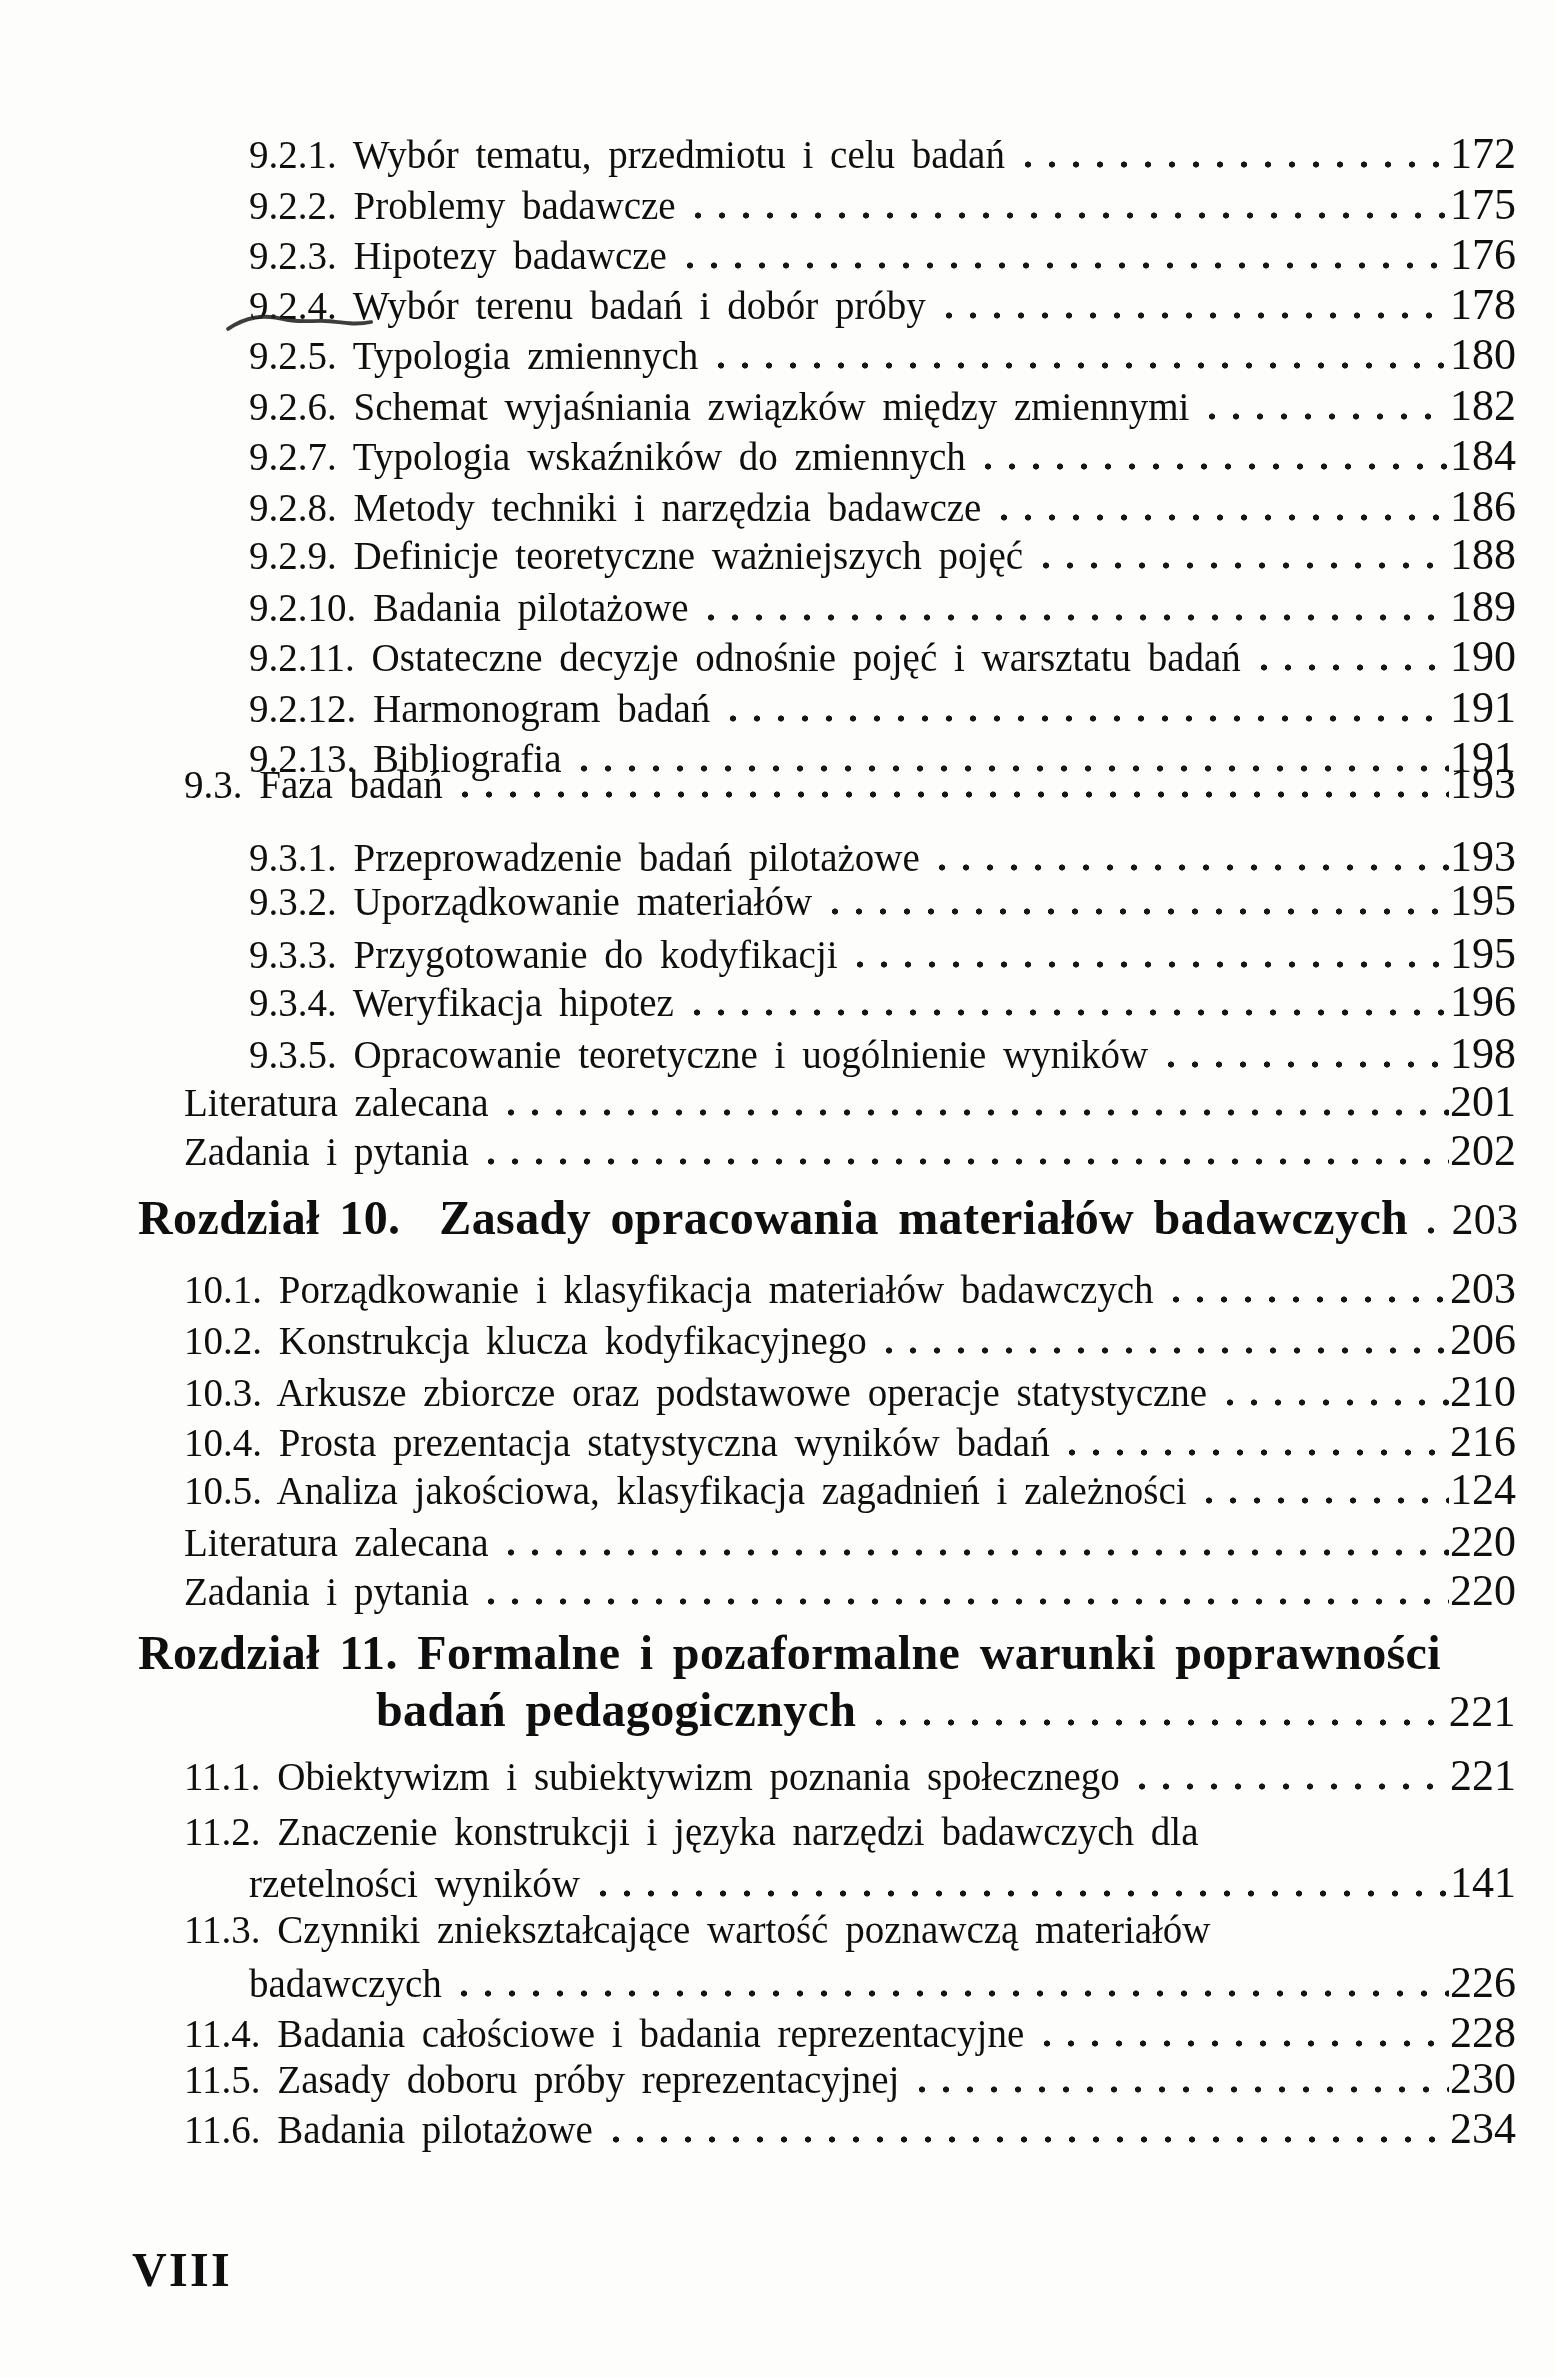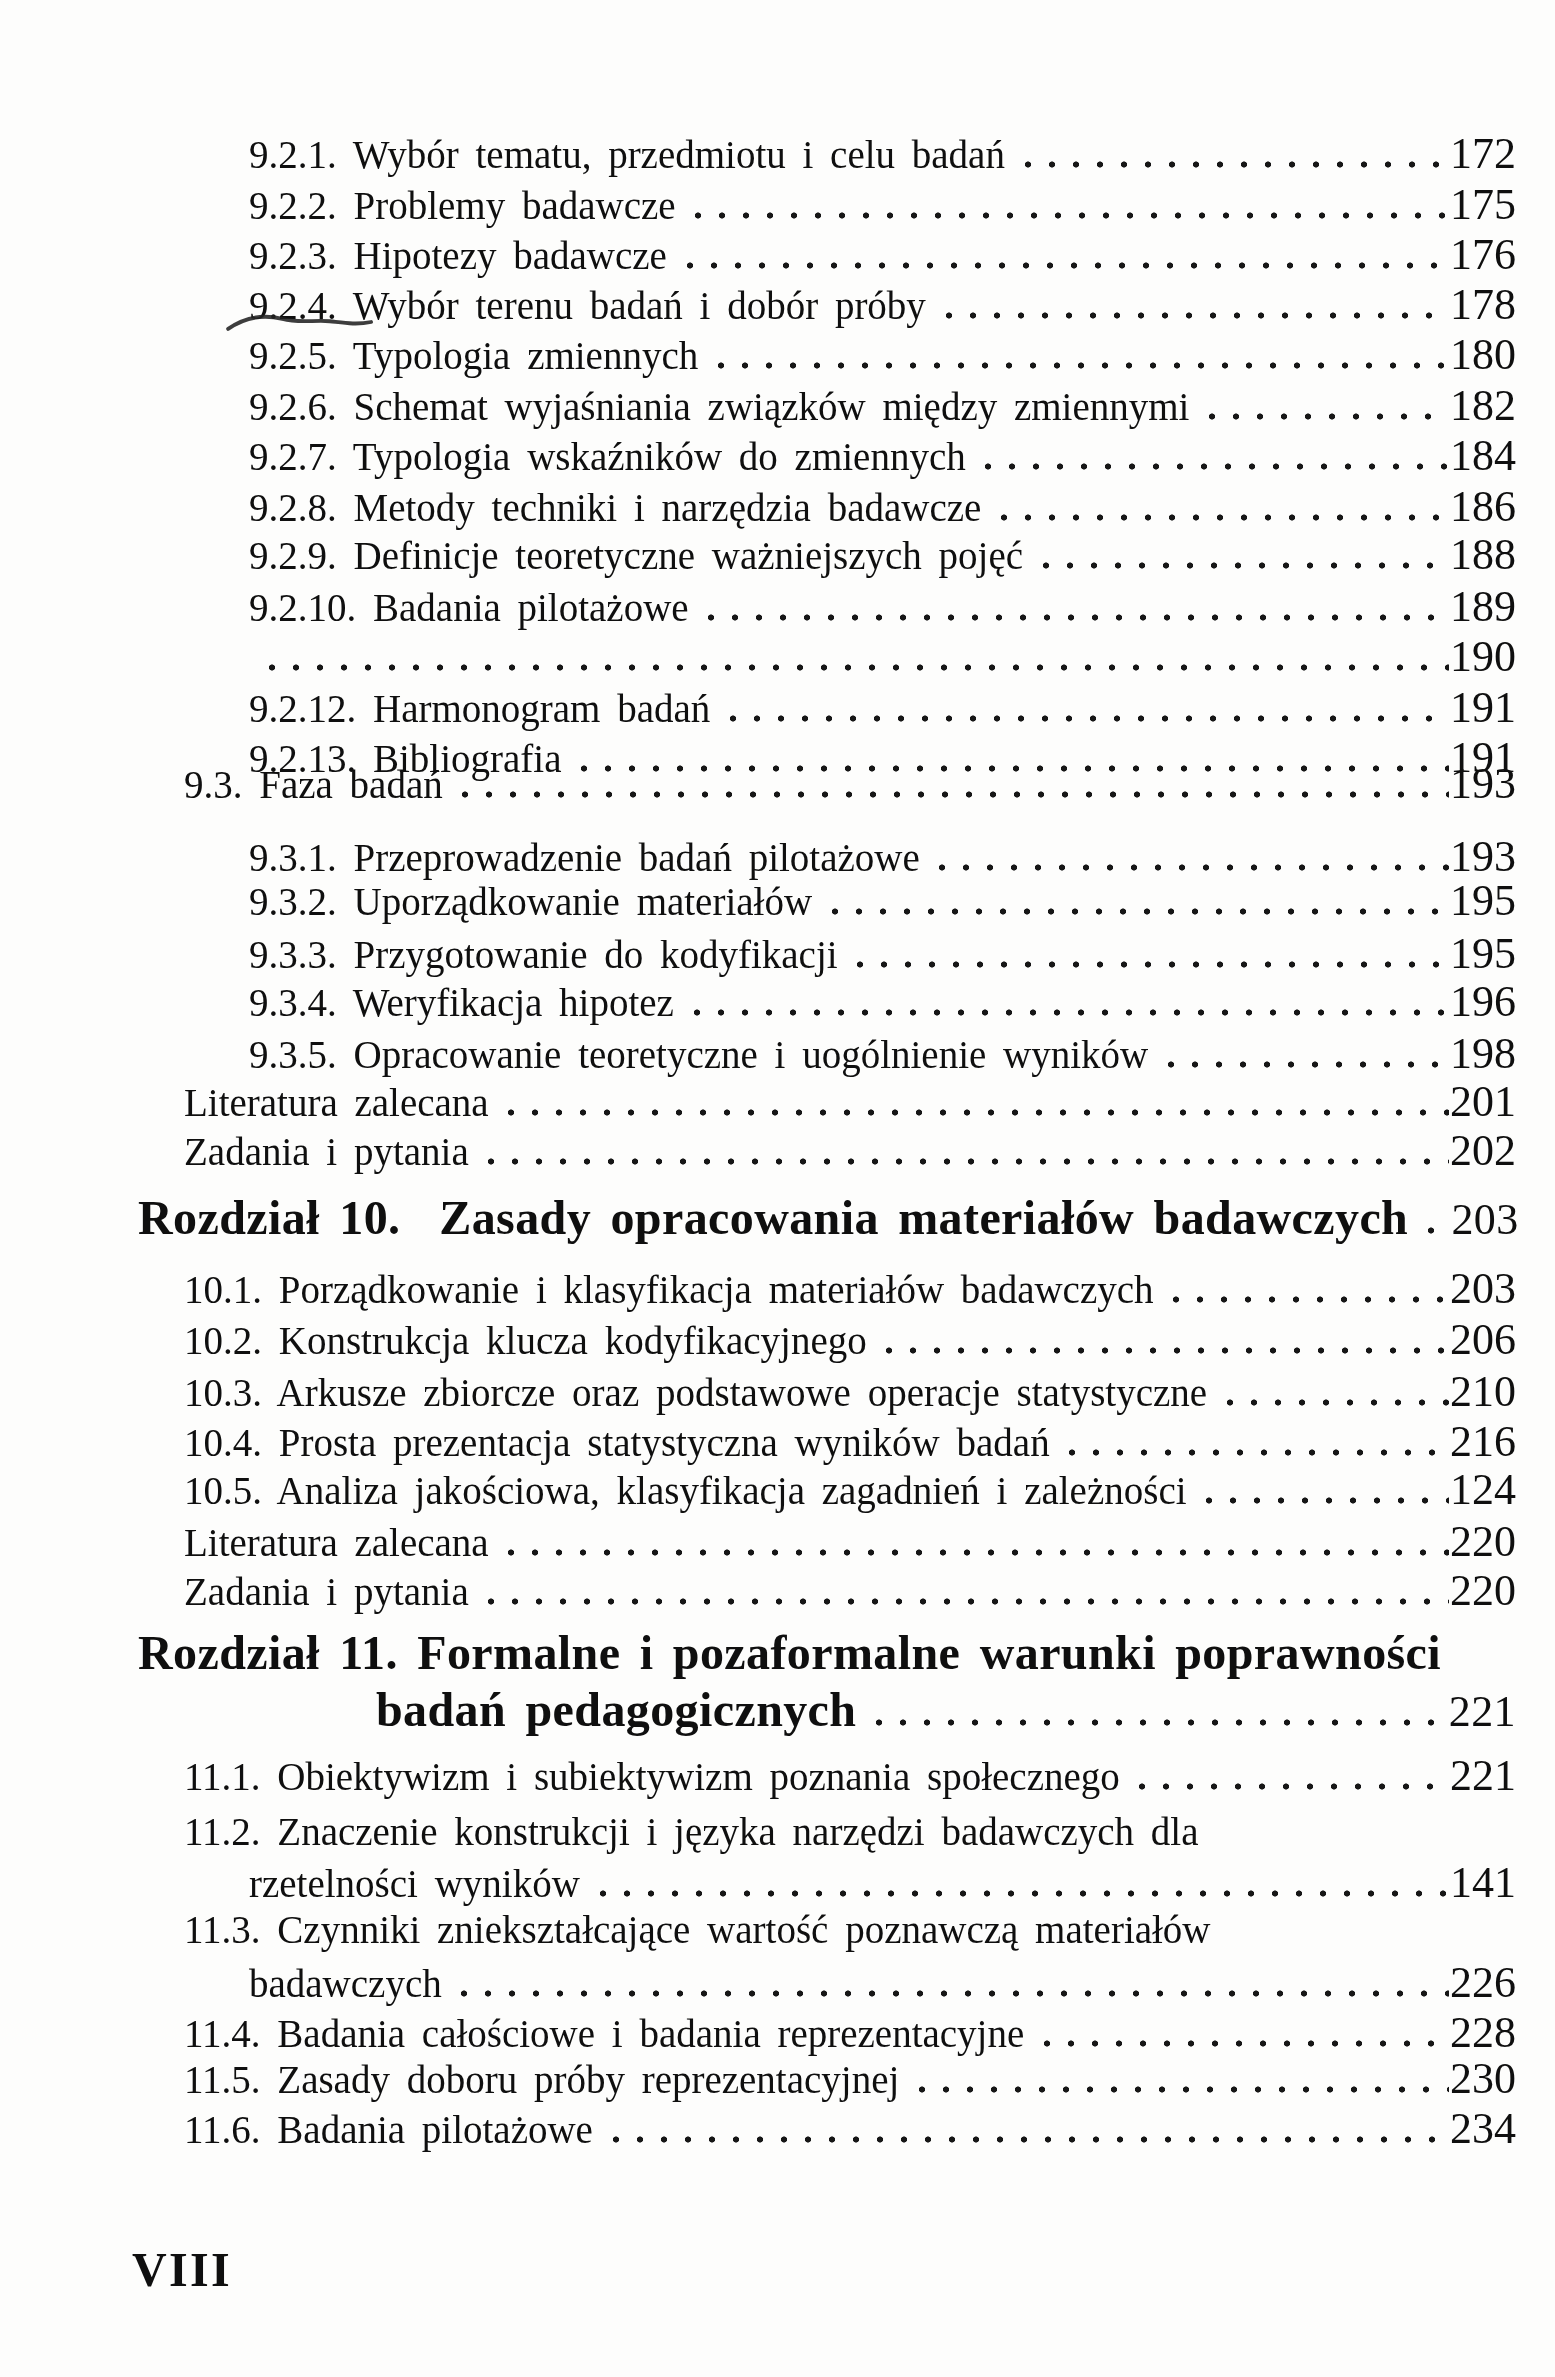--- a/index.html
+++ b/index.html
@@ -115,20 +115,21 @@
       <span class="t">9.2.9. Definicje teoretyczne ważniejszych pojęć</span>
       <span class="dots"></span>
       <span class="pg">188</span>
     </div>
   <div class="row l2" style="top:581px">
       <span class="t">9.2.10. Badania pilotażowe</span>
       <span class="dots"></span>
       <span class="pg">189</span>
     </div>
   <div class="row l2" style="top:631px">
+      <span class="t">9.2.11. Ostateczne decyzje odnośnie pojęć i warsztatu badań</span>
       <span class="dots"></span>
       <span class="pg">190</span>
     </div>
   <div class="row l2" style="top:682px">
       <span class="t">9.2.12. Harmonogram badań</span>
       <span class="dots"></span>
       <span class="pg">191</span>
     </div>
   <div class="row l2" style="top:732px">
       <span class="t">9.2.13. Bibliografia</span>

